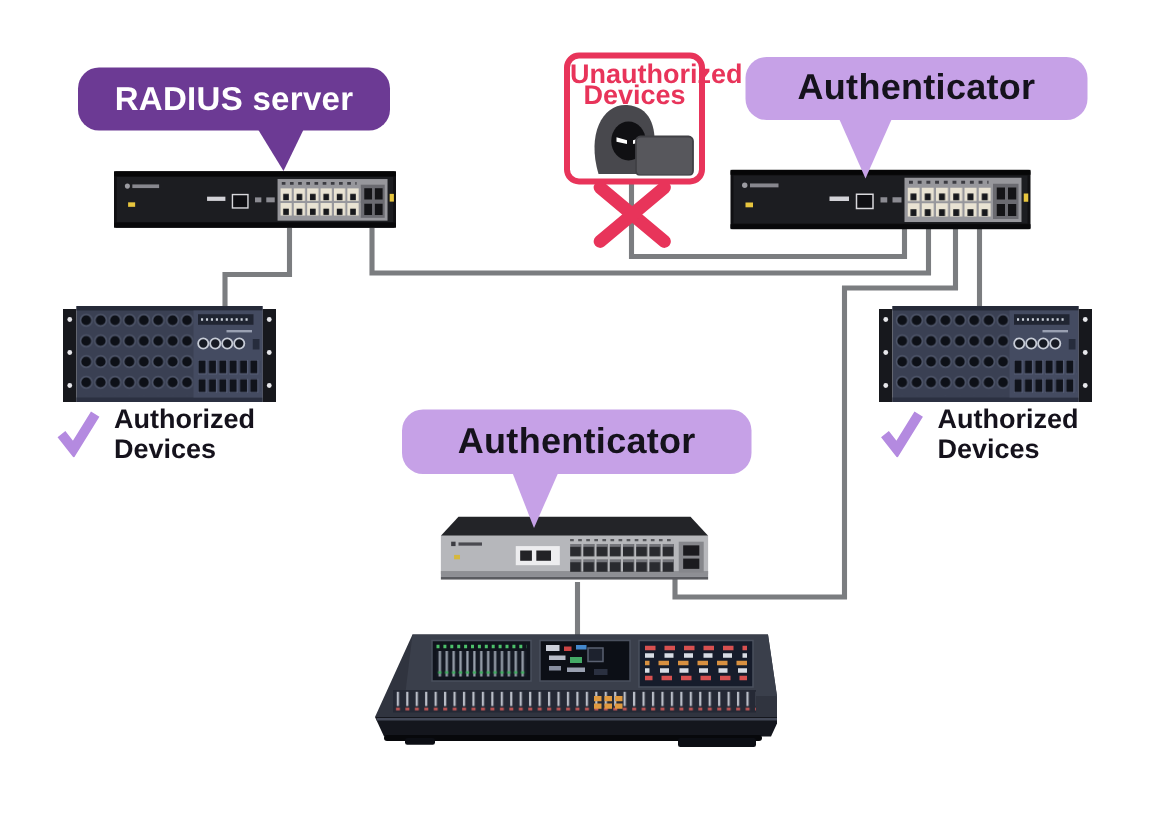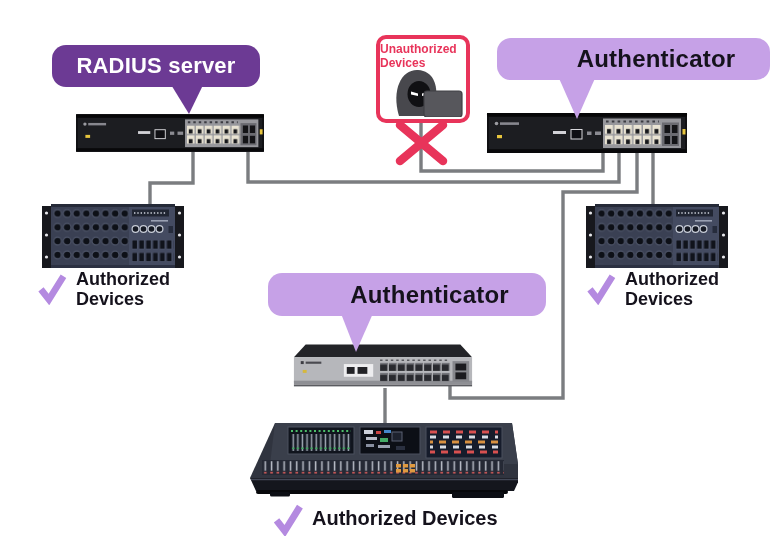--- a/index.html
+++ b/index.html
@@ -8,25 +8,25 @@
   }
   html,body{margin:0;padding:0;background:#fff;}
   .canvas{position:relative;width:770px;height:550px;background:var(--background);
           overflow:hidden;font-family:"Liberation Sans",sans-serif;}
   .layer{position:absolute;left:0;top:0;}
   .z1{z-index:1}.z3{z-index:3}
   .dev{position:absolute;z-index:2;}
   .bubble{position:absolute;display:flex;align-items:center;justify-content:center;
           border-radius:14px;font-weight:bold;z-index:4;letter-spacing:.2px;}
   .bubble.dark{background:var(--bubble-dark);color:#ffffff;font-size:22px;}
-  .bubble.light{background:var(--bubble-light);color:var(--text-dark);font-size:24px;padding-left:45px;}
+  .bubble.light{background:var(--bubble-light);color:var(--text-dark);font-size:24px;}
   .unauth{position:absolute;left:376px;top:35px;width:94px;height:88px;box-sizing:border-box;
           background:#fff;border:4px solid var(--alert-red);border-radius:10px;z-index:4;}
-  .unauth-text{color:var(--alert-red);font-weight:bold;font-size:12px;line-height:13.5px;
-          text-align:left;margin-top:4px;}
+  .unauth-text{color:var(--alert-red);font-weight:bold;font-size:18px;line-height:13.5px;
+          text-align:center;margin-top:4px;}
   .auth-label{position:absolute;display:flex;align-items:flex-start;z-index:4;}
   .auth-text{font-weight:bold;color:var(--text-dark);font-size:18px;line-height:19.5px;}
   .auth-text.single{font-size:20px;line-height:30px;}
   .chk{flex:0 0 auto;}
 </style>
 </head>
 <body>
 
 <div class="canvas">
 
@@ -239,20 +239,14 @@
   <div class="auth-label" style="left:586px;top:272px">
     <svg class="chk" width="30" height="33">
         <use href="#sym-check"></use>
       </svg>
     <div class="auth-text" style="margin-left:9px;margin-top:-2px">
       <div>Authorized</div>
       <div>Devices</div>
     </div>
   </div>
 
-  <div class="auth-label" style="left:272px;top:503px">
-    <svg class="chk" width="32" height="33">
-        <use href="#sym-check"></use>
-      </svg>
-    <div class="auth-text single" style="margin-left:8px">Authorized Devices</div>
-  </div>
 
 </div>
 
 </body></html>

